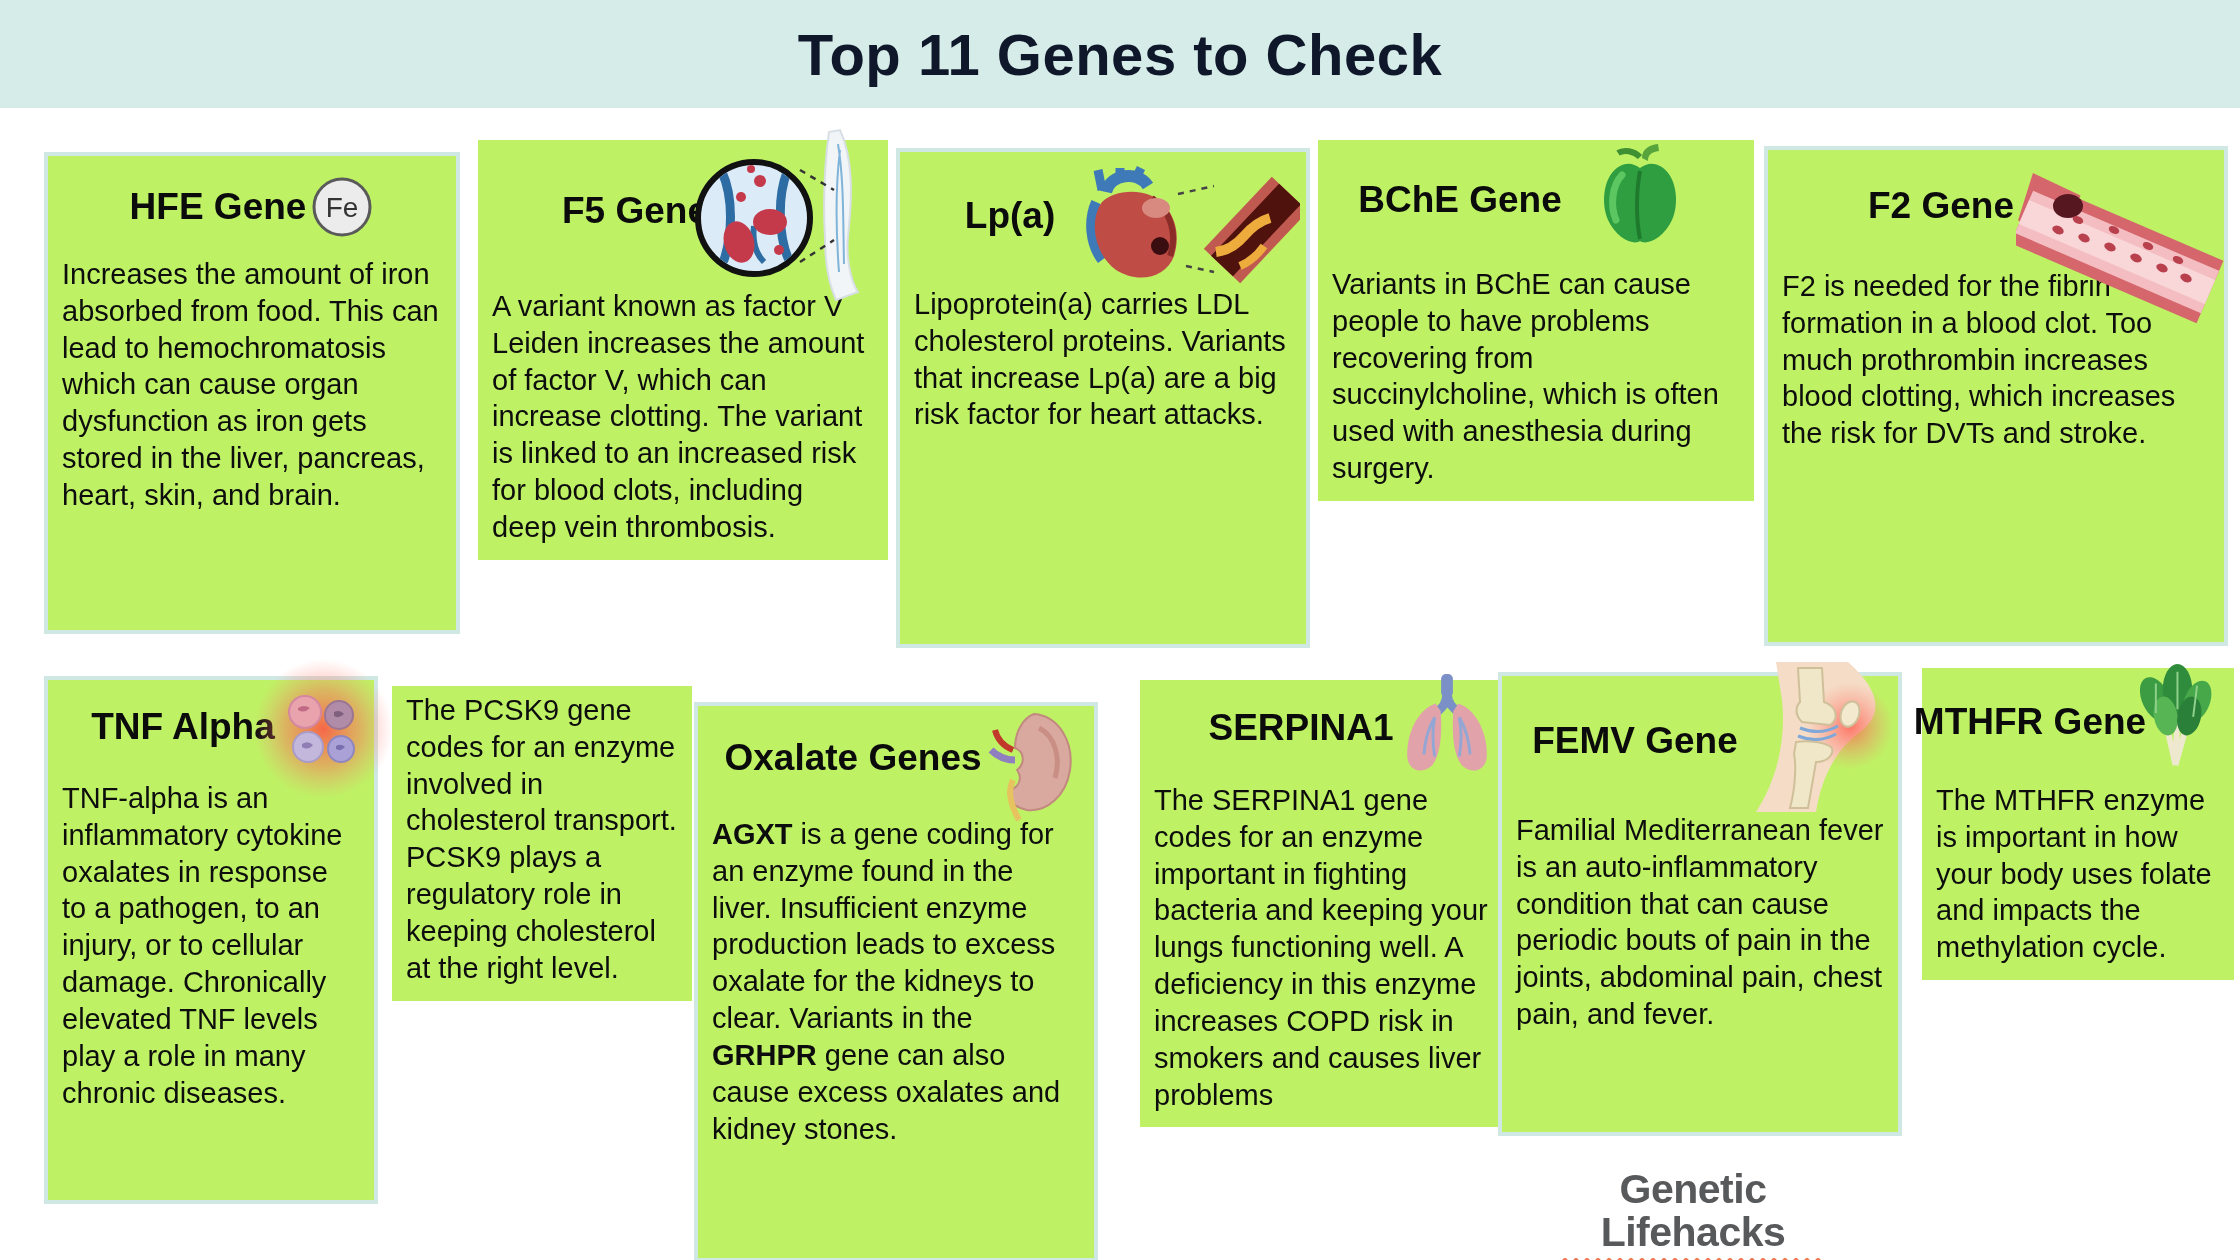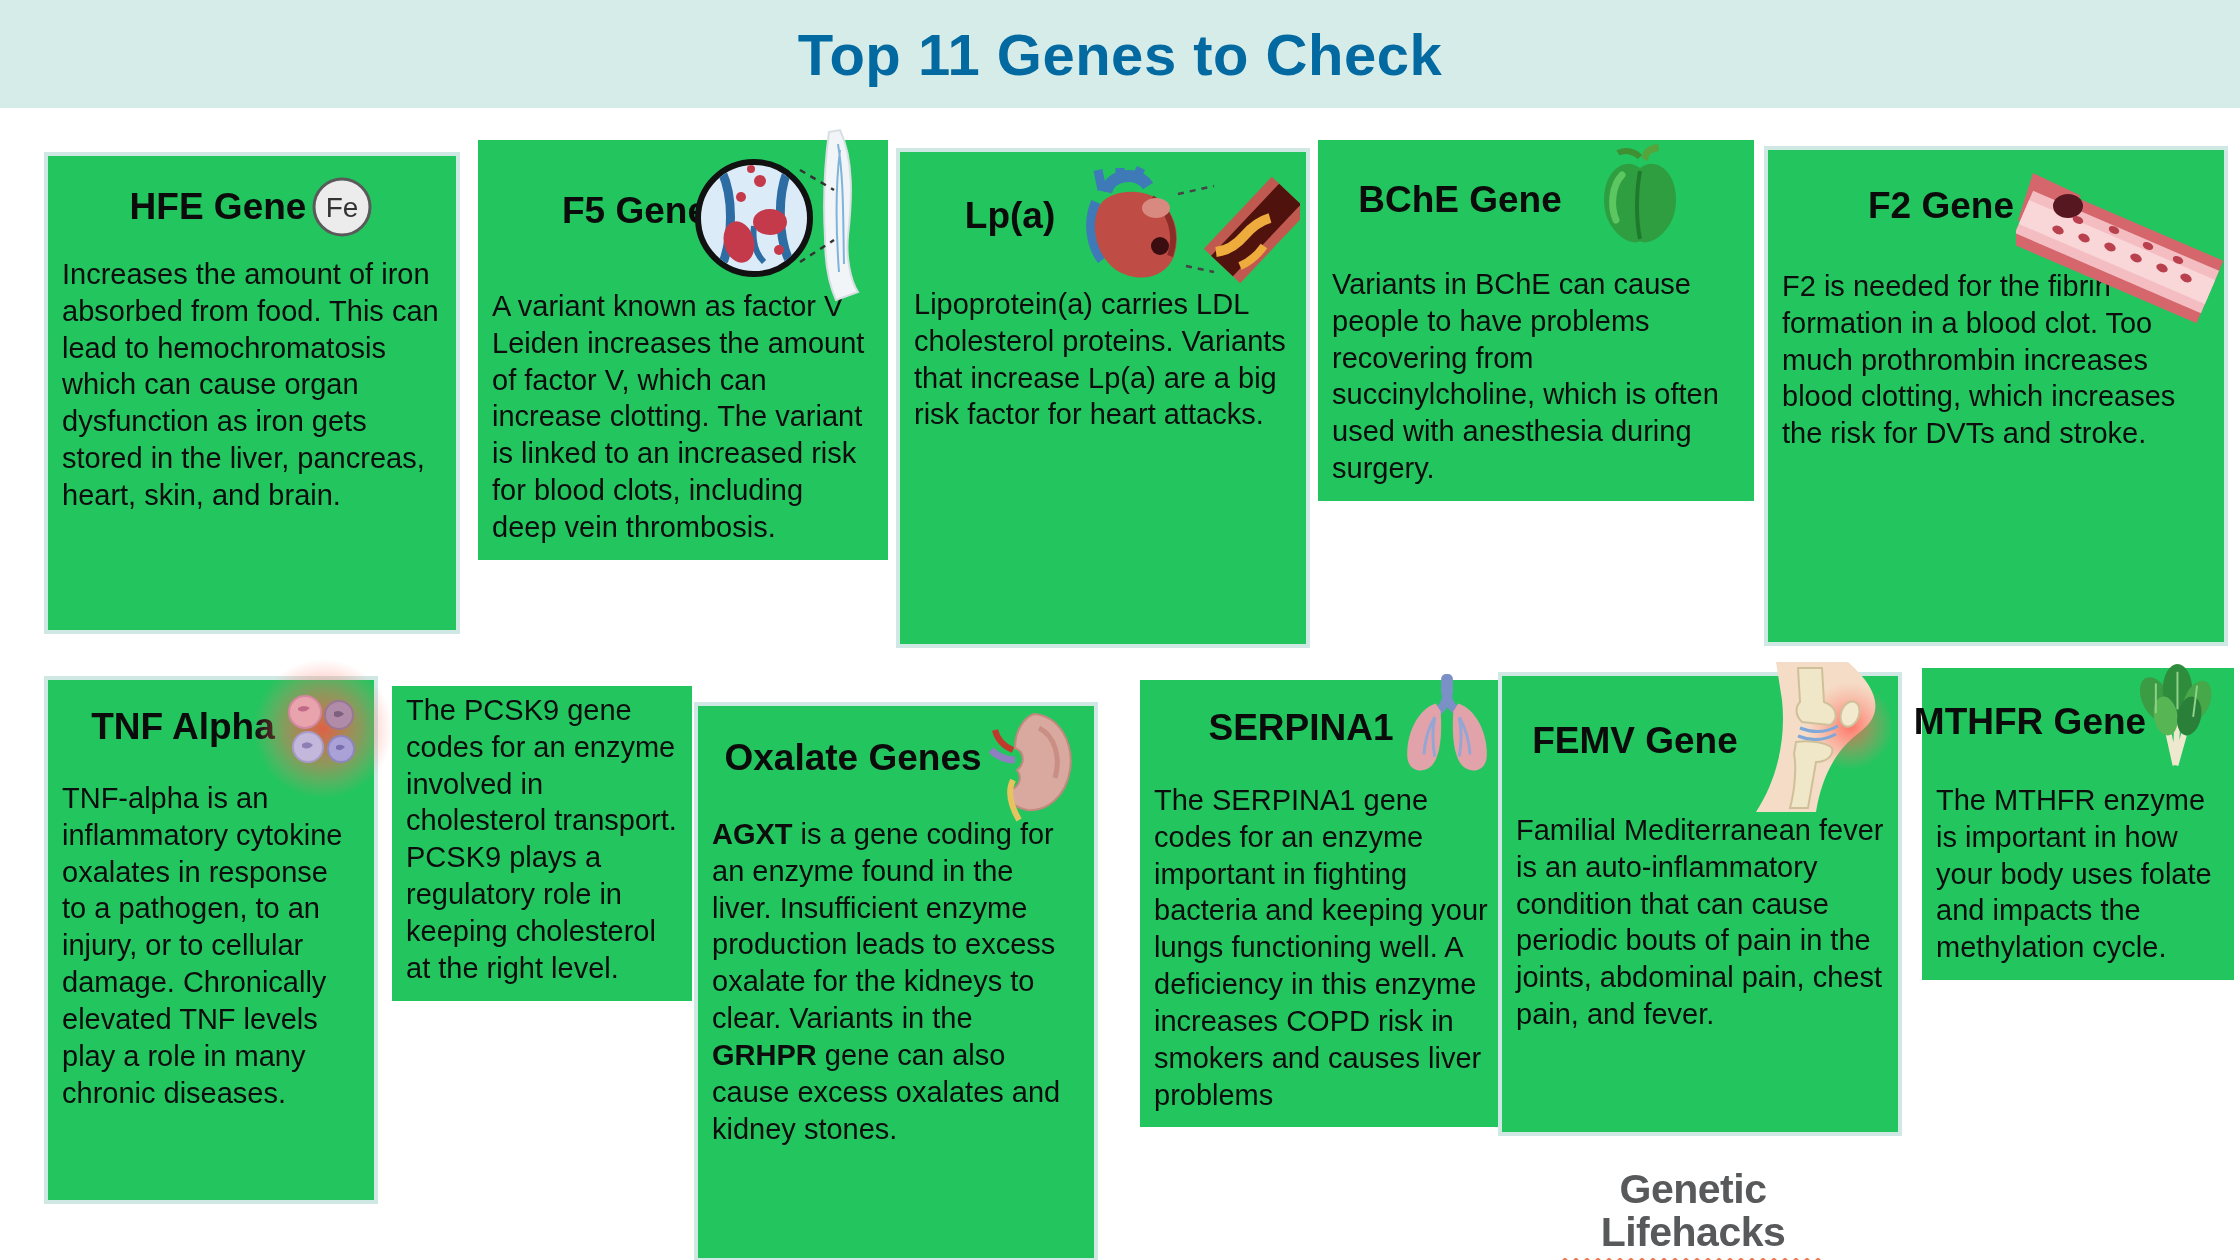--- a/index.html
+++ b/index.html
@@ -3,23 +3,23 @@
 <meta charset="utf-8">
 <style>
   html,body{margin:0;padding:0;background:#fff;}
   .board{
     position:relative;width:2240px;height:1260px;background:#ffffff;overflow:hidden;
     font-family:"Liberation Sans","DejaVu Sans",sans-serif;color:#0d0d0d;
   }
   
   .banner{position:absolute;left:0;top:0;width:2240px;height:108px;background:var(--banner,#d6ece8);
     display:flex;align-items:center;justify-content:center;}
-  .banner h1{margin:12px;font-size:58px;font-weight:700;letter-spacing:.5px;color:#0369a1;}
-  
-  .card{position:absolute;background:#22c55e;box-sizing:border-box;}
+  .banner h1{margin:12px;font-size:58px;font-weight:700;letter-spacing:.5px;color:#0f172a;}
+  
+  .card{position:absolute;background:#bef264;box-sizing:border-box;}
   .card.bordered{border:4px solid var(--card-border,#cfe8e3);}
   .card-head{position:relative;display:flex;align-items:center;justify-content:center;}
   .card-title{font-size:37px;font-weight:700;color:#0b0b0b;white-space:nowrap;line-height:1.05;}
   .icon-slot{line-height:0;}
   .icon-slot svg{display:block;}
   .abs-icon{position:absolute;}
   .card-body{padding:6px 14px 14px;font-size:29px;line-height:1.27;}
   .card-body .b{font-weight:700;}
   
   .card-hfe{left:44px;top:152px;width:416px;height:482px;}

